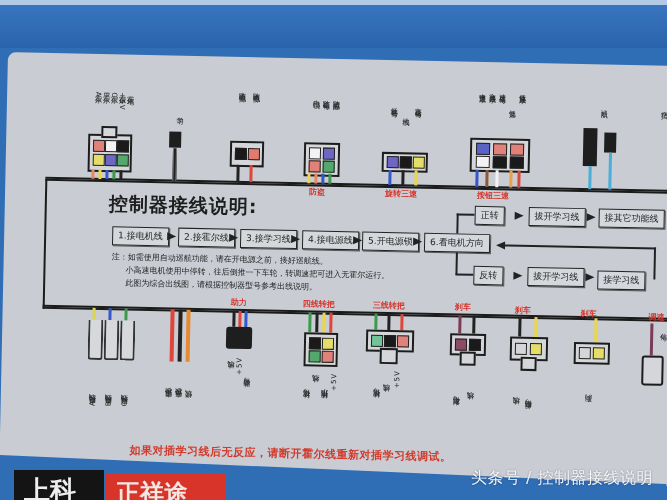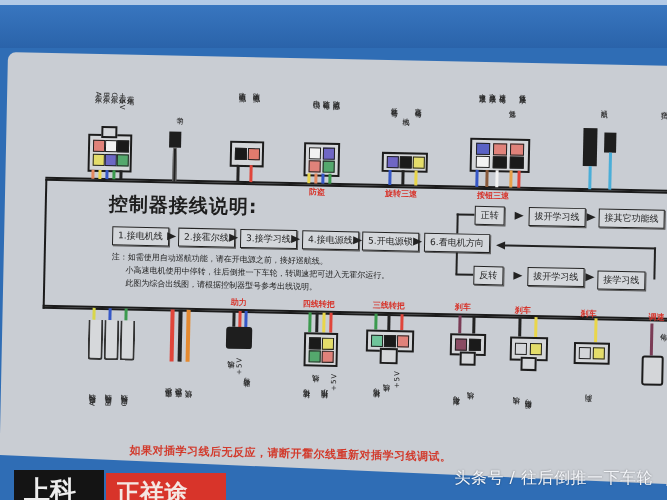--- a/index.html
+++ b/index.html
@@ -296,13 +296,13 @@
     <div class="vlabel" style="left:656px;top:262px;height:18px;">信号</div>
     <div class="conn" style="left:640px;top:290px;width:18px;height:26px;border-radius:3px;"></div>
   </div>
 
   <div class="bottom-note">如果对插学习线后无反应，请断开霍尔线重新对插学习线调试。</div>
 </div>
 
 <div class="bottom-band"></div>
 <div class="brand-black">上科</div>
 <div class="brand-red">正祥途</div>
-<div class="watermark">头条号 / 往后倒推一下车轮</div>
+<div class="watermark">头条号 / 控制器接线说明</div>
 
 </body></html>

